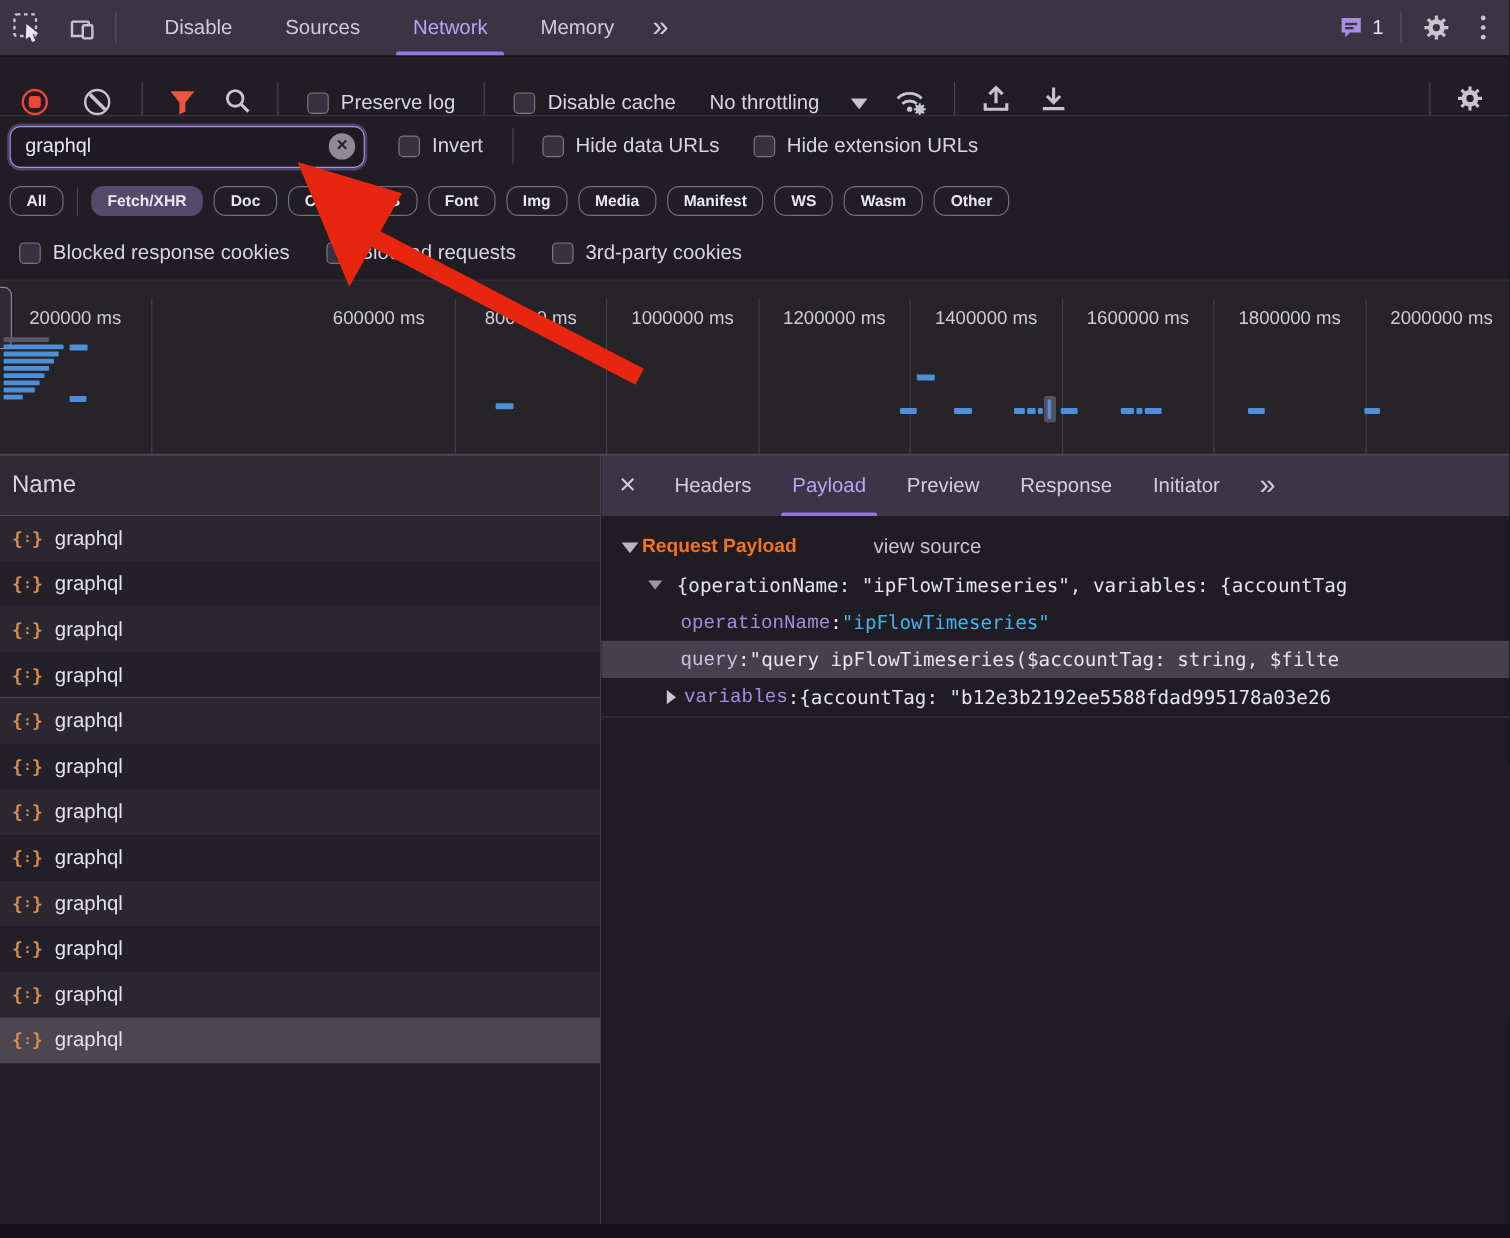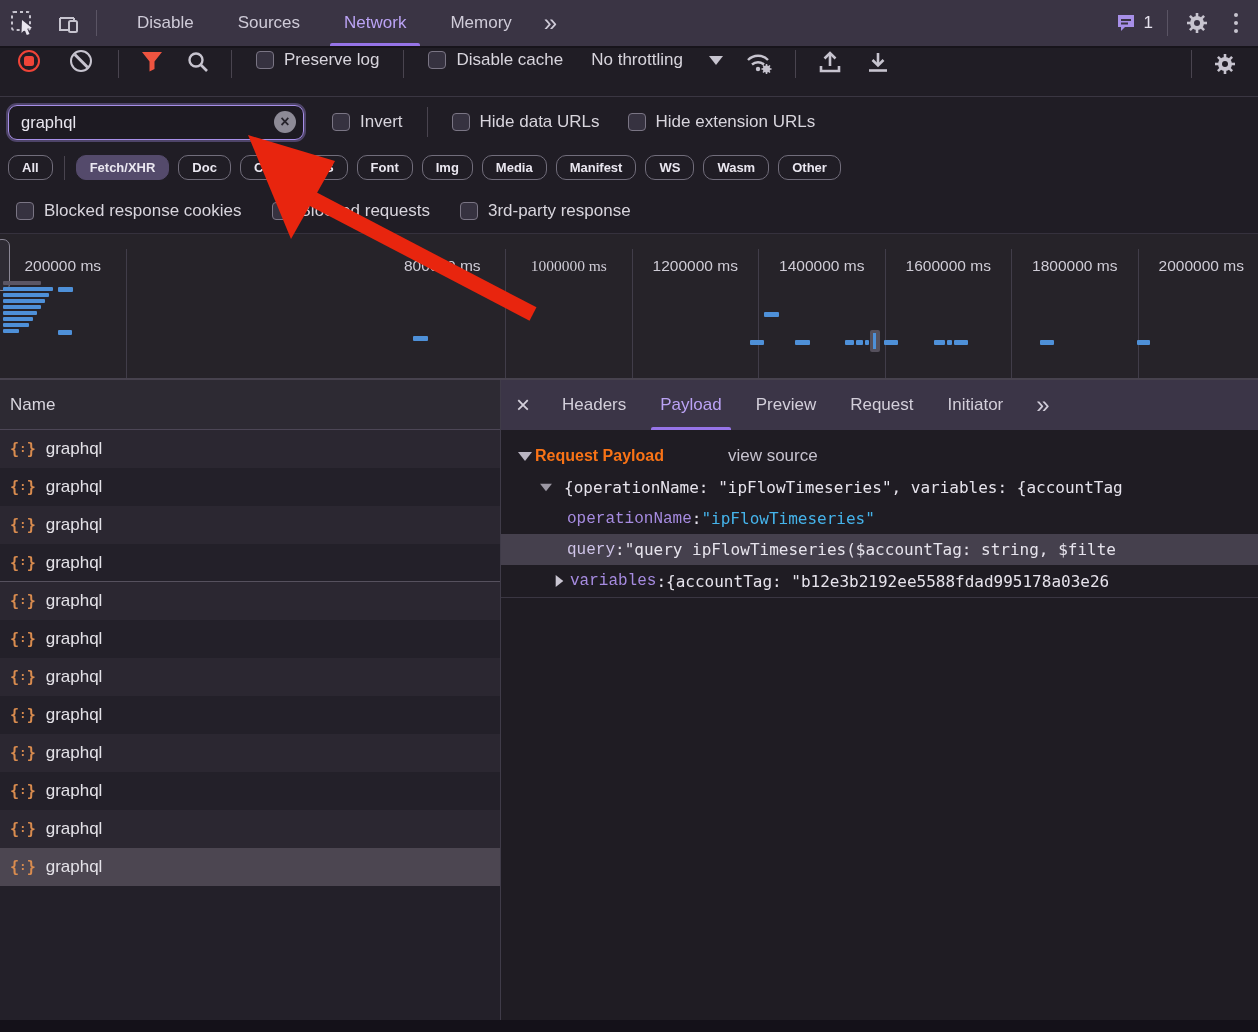--- a/index.html
+++ b/index.html
@@ -19,21 +19,21 @@
   .main-tab.sel::after { content:""; position:absolute; left:8px; right:8px; bottom:0; height:3px;
                          background:#9674e8; border-radius:2px 2px 0 0; }
   .more-tabs { color:#cfcbd8; font-size:24px; padding:0 10px; letter-spacing:-2px; cursor:pointer; }
   .tabbar-right { margin-left:auto; display:flex; align-items:center; gap:2px; padding-right:8px; }
   .msg-badge { display:flex; align-items:center; gap:7px; color:#e6e2ee; font-size:17px; cursor:pointer; padding:0 8px; }
   .dots-icon { display:flex; flex-direction:column; gap:4px; padding:0 12px; cursor:pointer; }
   .dots-icon i { width:4px; height:4px; border-radius:50%; background:#c7c4cf; }
 
   
   .toolbar { position:absolute; top:50px; left:0; width:100%; height:47px; background:#201d25;
-             display:flex; align-items:flex-start; border-bottom:1px solid #3a3642; }
+             display:flex; align-items:flex-end; border-bottom:1px solid #3a3642; }
   .rec-btn { width:22px; height:22px; border:2.5px solid #f04438; border-radius:50%; margin:0 14px 0 18px;
              display:flex; align-items:center; justify-content:center; cursor:pointer; }
   .rec-btn i { width:10px; height:10px; background:#f04438; border-radius:2.5px; }
   .clear-btn { width:22px; height:22px; border:2.5px solid #c7c4cf; border-radius:50%; position:relative; margin:0 16px; cursor:pointer; }
   .clear-btn i { position:absolute; left:50%; top:50%; width:2.5px; height:18px; background:#c7c4cf;
                  transform:translate(-50%,-50%) rotate(-45deg); }
   .vsep { width:1px; height:28px; background:#49444f; margin:0 10px; }
   .tool-icon { padding:0 11px; display:flex; align-items:center; cursor:pointer; }
   .cb-item { display:flex; align-items:center; gap:10px; color:#d8d5dd; font-size:17px; padding:0 14px; cursor:pointer; white-space:nowrap; }
   .cbox { width:18px; height:18px; border:1.5px solid #7a7584; border-radius:4px; background:#363240; flex:0 0 auto; }
@@ -74,21 +74,21 @@
   .tl-bar { position:absolute; border-radius:1px; }
   .tl-handle { position:absolute; left:-6px; top:5px; width:16px; height:52px; border:1.5px solid #8a8694;
                border-radius:7px; background:#2e2b33; }
   .tl-marker { position:absolute; background:#55505c; border-radius:2px; }
   .tl-marker i { position:absolute; left:3px; top:3px; width:3px; height:16px; background:#4e90d8; display:block; }
 
   
   .main { position:absolute; top:380px; left:0; width:100%; height:640px; display:flex; }
   .left-panel { width:501px; background:#232029; border-right:1px solid #3f3b48; display:flex; flex-direction:column; }
   .list-header { height:50px; background:#2d2a33; border-bottom:1px solid #4c4656; display:flex; align-items:center;
-                 color:#d8d5de; font-size:17px; padding-left:10px; flex:0 0 auto; }
+                 color:#d8d5de; font-size:20px; padding-left:10px; flex:0 0 auto; }
   .req-row { height:38px; display:flex; align-items:center; gap:10px; padding-left:10px; font-size:17px;
              color:#e4e2e8; background:#232029; cursor:pointer; }
   .req-row.odd { background:#2b2731; }
   .req-row.divider { border-bottom:1px solid #56515e; }
   .req-row.sel { background:#4c4651; }
   .xhr-icon { color:#d98c4f; font-weight:bold; font-family:"DejaVu Sans Mono",monospace; font-size:15px;
               display:flex; align-items:center; }
   .xhr-icon .c { font-size:11px; margin:0 0.5px 2px; letter-spacing:0; }
 
   .right-panel { flex:1; background:#1f1c23; display:flex; flex-direction:column; overflow:hidden; }
@@ -304,33 +304,36 @@
     <div class="cb-item">
       <span class="cbox"></span>
       <span>Blocked response cookies</span>
     </div>
     <div class="cb-item">
       <span class="cbox"></span>
       <span>Blocked requests</span>
     </div>
     <div class="cb-item">
       <span class="cbox"></span>
-      <span>3rd-party response</span>
+      <span>3rd-party cookies</span>
     </div>
   </div>
 
   <div class="timeline" id="timeline">
     <div class="tl-handle"></div>
   <div class="tl-col" style="left: 0px;">
         <span class="tl-label">200000 ms</span>
       </div>
+      <div class="tl-col" style="left: 253px;">
+        <span class="tl-label">600000 ms</span>
+      </div>
       <div class="tl-col" style="left: 379.5px;">
         <span class="tl-label">800000 ms</span>
       </div>
-      <div class="tl-col" style="left: 506px; font-family: Liberation Serif, serif;">
+      <div class="tl-col" style="left: 506px;">
         <span class="tl-label">1000000 ms</span>
       </div>
       <div class="tl-col" style="left: 632.5px;">
         <span class="tl-label">1200000 ms</span>
       </div>
       <div class="tl-col" style="left: 759px;">
         <span class="tl-label">1400000 ms</span>
       </div>
       <div class="tl-col" style="left: 885.5px;">
         <span class="tl-label">1600000 ms</span>
@@ -475,21 +478,21 @@
         </div>
     </div>
 
     <div class="right-panel">
       <div class="dtabs">
         <div class="dt-close">×</div>
         <div id="detail-tabs" style="display:flex;height:100%">
             <div class="dtab">Headers</div>
             <div class="dtab sel">Payload</div>
             <div class="dtab">Preview</div>
-            <div class="dtab">Request</div>
+            <div class="dtab">Response</div>
             <div class="dtab">Initiator</div>
           </div>
         <div class="more-tabs">»</div>
       </div>
       <div class="payload-body">
         <div class="pl-titlerow">
           <span class="tri-down"></span>
           <span class="pl-title">Request Payload</span>
           <span class="pl-viewsource">view source</span>
         </div>

